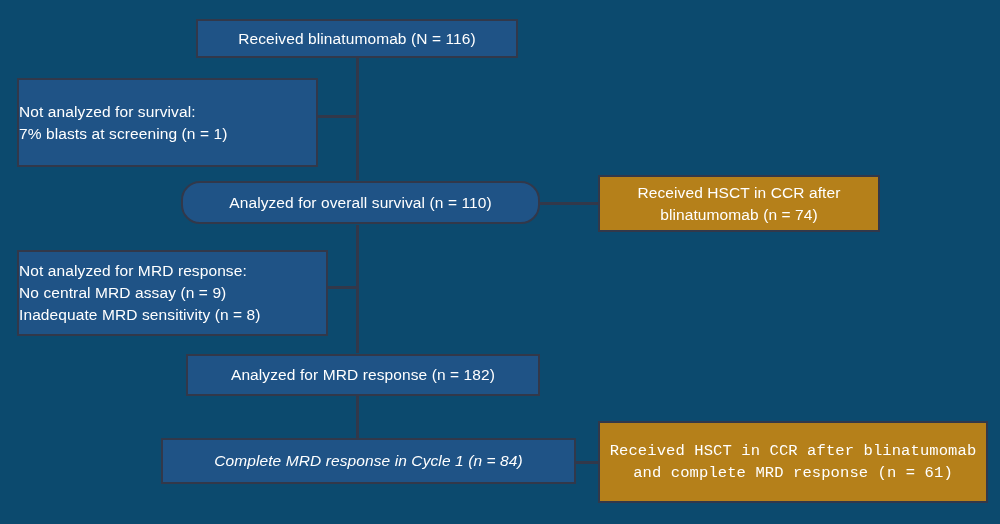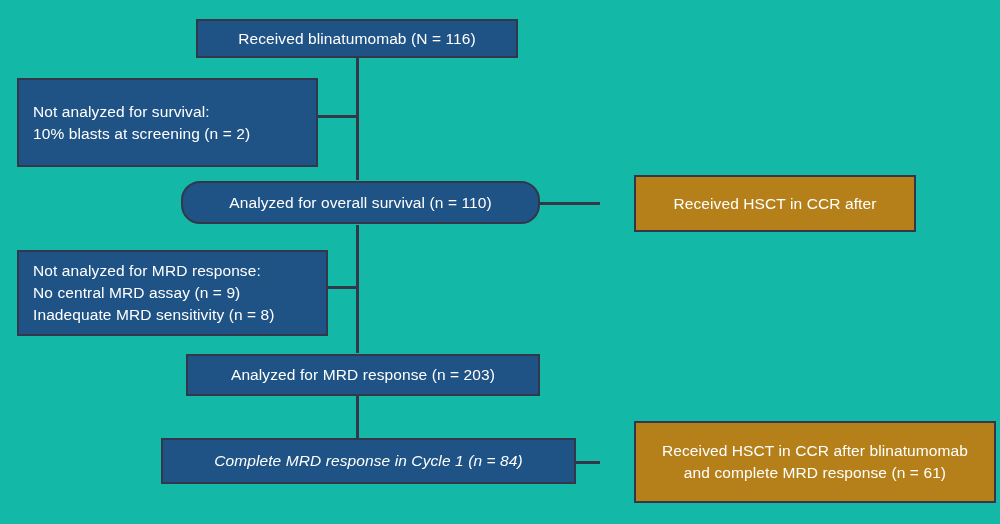--- a/index.html
+++ b/index.html
@@ -8,43 +8,42 @@
     padding: 0;
     background: #ffffff;
   }
   body {
     font-family: "Liberation Sans", sans-serif;
   }
   #canvas {
     position: relative;
     width: 1000px;
     height: 524px;
-    background: #14b8a6;
+    background: #0c4a6e;
     overflow: hidden;
   }
   .node {
     position: absolute;
     box-sizing: border-box;
     border: 2px solid #32384a;
     display: flex;
     align-items: center;
     justify-content: center;
     color: #ffffff;
     font-size: 15.5px;
     line-height: 1.42;
     text-align: center;
     letter-spacing: 0.1px;
     z-index: 3;
   }
   .node.blue  { background: #1f5386; }
-  .node.gold  { background: #b5801a; margin-left: 36px; }
+  .node.gold  { background: #b5801a; }
   .node.left-align {
     justify-content: flex-start;
     text-align: left;
-    padding-left: 14px;
   }
   .node .inner {
     width: 100%;
   }
   .node .line { display: block; white-space: nowrap; }
   sup {
     font-size: 0.62em;
     vertical-align: super;
     line-height: 0;
   }
@@ -75,50 +74,51 @@
 
   <div class="connector h" style="left:576px; top:461px; width:24px;"></div>
 
   <div class="node blue" style="left:196px; top:19px; width:322px; height:39px;">
     <span class="inner">Received blinatumomab (N = 116)</span>
   </div>
 
   <div class="node blue left-align" style="left:17px; top:78px; width:301px; height:89px;">
     <span class="inner">
       <span class="line">Not analyzed for survival:</span>
-      <span class="line">10% blasts at screening (n = 2)</span>
+      <span class="line">7% blasts at screening (n = 1)</span>
     </span>
   </div>
 
   <div class="node blue" style="left:181px; top:181px; width:359px; height:43px;border-radius:19px;">
     <span class="inner">Analyzed for overall survival (n = 110)</span>
   </div>
 
   <div class="node gold" style="left:598px; top:175px; width:282px; height:57px;">
     <span class="inner">
       <span class="line">Received HSCT in CCR after</span>
+      <span class="line">blinatumomab (n = 74)</span>
     </span>
   </div>
 
   <div class="node blue left-align" style="left:17px; top:250px; width:311px; height:86px;">
     <span class="inner">
       <span class="line">Not analyzed for MRD response:</span>
       <span class="line">No central MRD assay (n = 9)</span>
       <span class="line">Inadequate MRD sensitivity (n = 8)</span>
     </span>
   </div>
 
   <div class="node blue" style="left:186px; top:354px; width:354px; height:42px;">
-    <span class="inner">Analyzed for MRD response (n = 203)</span>
+    <span class="inner">Analyzed for MRD response (n = 182)</span>
   </div>
 
   <div class="node blue" style="left:161px; top:438px; width:415px; height:46px;font-style:italic;">
     <span class="inner">Complete MRD response in Cycle 1 (n = 84)</span>
   </div>
 
-  <div class="node gold" style="left:598px; top:421px; width:362px; height:82px;">
+  <div class="node gold" style="left:598px; top:421px; width:390px; height:82px;font-family:Liberation Mono, monospace;">
     <span class="inner">
       <span class="line">Received HSCT in CCR after blinatumomab</span>
       <span class="line">and complete MRD response (n = 61)</span>
     </span>
   </div>
 
 </div>
 
 </body></html>

